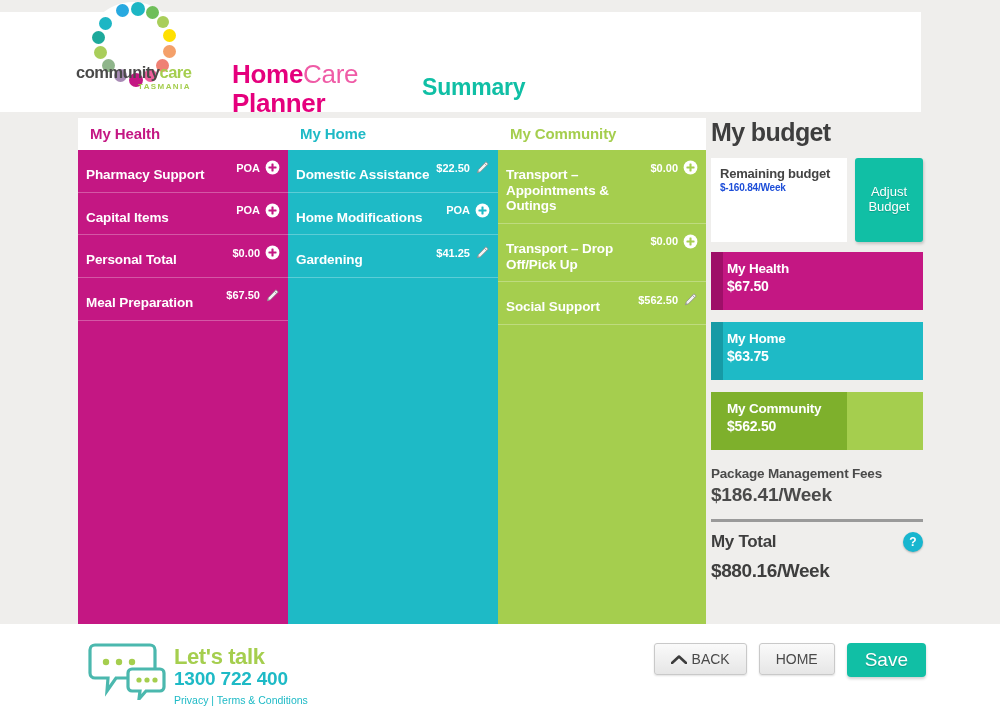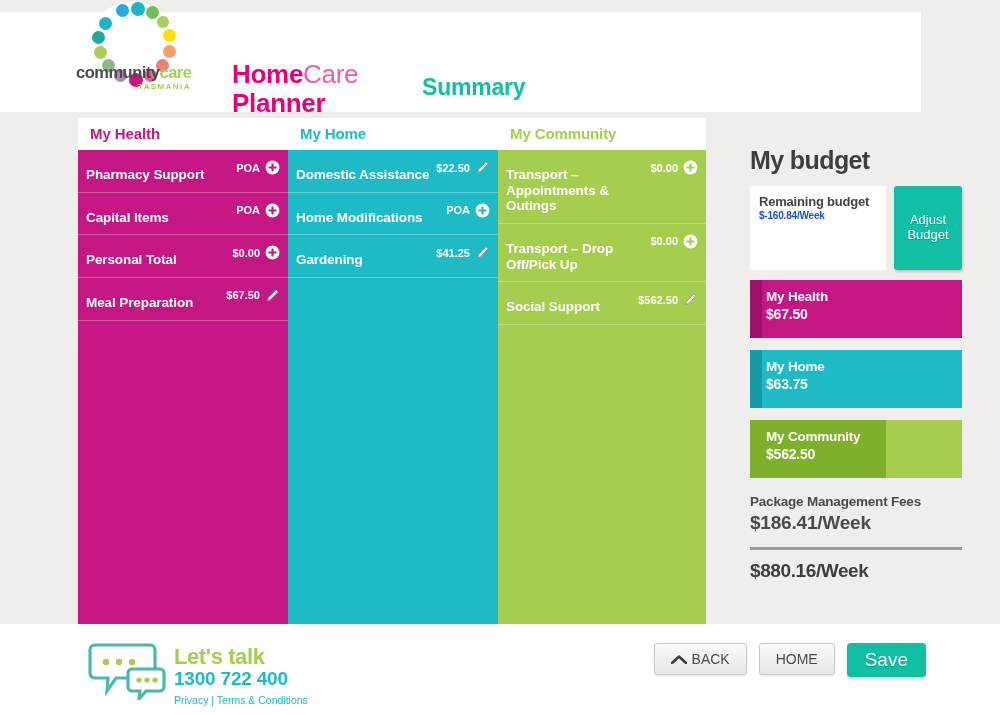--- a/index.html
+++ b/index.html
@@ -76,21 +76,21 @@
   .item-name {
     flex: 1; color: #ffffff; font-size: 13.5px; font-weight: 700;
     line-height: 1.16; letter-spacing: -0.1px; padding-right: 4px; margin-top: 8px;
   }
   .item-right { display: flex; align-items: center; gap: 5px; flex-shrink: 0; padding-top: 1px; }
   .item-price { color: #ffffff; font-size: 11px; font-weight: 700; }
 
   .ic { width: 15px; height: 15px; flex-shrink: 0; display: block; }
 
   
-  .budget { position: absolute; left: 750px; top: 118px; width: 212px; margin-top: 28px; }
+  .budget { position: absolute; left: 711px; top: 118px; width: 212px; }
   .budget-title {
     font-size: 25px; font-weight: 700; color: #3e3e3e;
     letter-spacing: -0.6px; margin-bottom: 11px;
   }
   .remaining-row { display: flex; height: 84px; margin-bottom: 10px; }
   .remaining-box {
     width: 136px; background: #ffffff; padding: 8px 9px 0 9px;
   }
   .rb-label { font-size: 13px; font-weight: 700; color: #444; line-height: 1.16; letter-spacing: -0.2px; }
   .rb-value { font-size: 10px; font-weight: 700; color: #1d4ed8; margin-top: 1px; letter-spacing: -0.2px; }
@@ -377,20 +377,24 @@
         </div>
       </div>
 
     <div class="pm-block">
       <div class="pm-label">Package Management Fees</div>
       <div class="pm-value">$186.41/Week</div>
     </div>
 
     <div class="divider"></div>
 
+    <div class="total-row">
+      <div class="total-label">My Total</div>
+      <div class="help-btn">?</div>
+    </div>
     <div class="total-value">$880.16/Week</div>
   </div>
 
   <div class="footer">
     <div class="talk-wrap">
       <span>
         <svg width="78" height="62" viewBox="0 0 78 62" fill="none">
           <path d="M5 5 H60 a5 5 0 0 1 5 5 V33 a5 5 0 0 1 -5 5 H26 l-9 13 1-13 H5 a5 5 0 0 1 -5 -5 V10 a5 5 0 0 1 5 -5 Z" transform="translate(2,2)" stroke="#4BB8AE" stroke-width="3.2" fill="#ffffff"></path>
           <circle cx="18" cy="24" r="3.2" fill="#A5CE4E"></circle>
           <circle cx="31" cy="24" r="3.2" fill="#A5CE4E"></circle>

